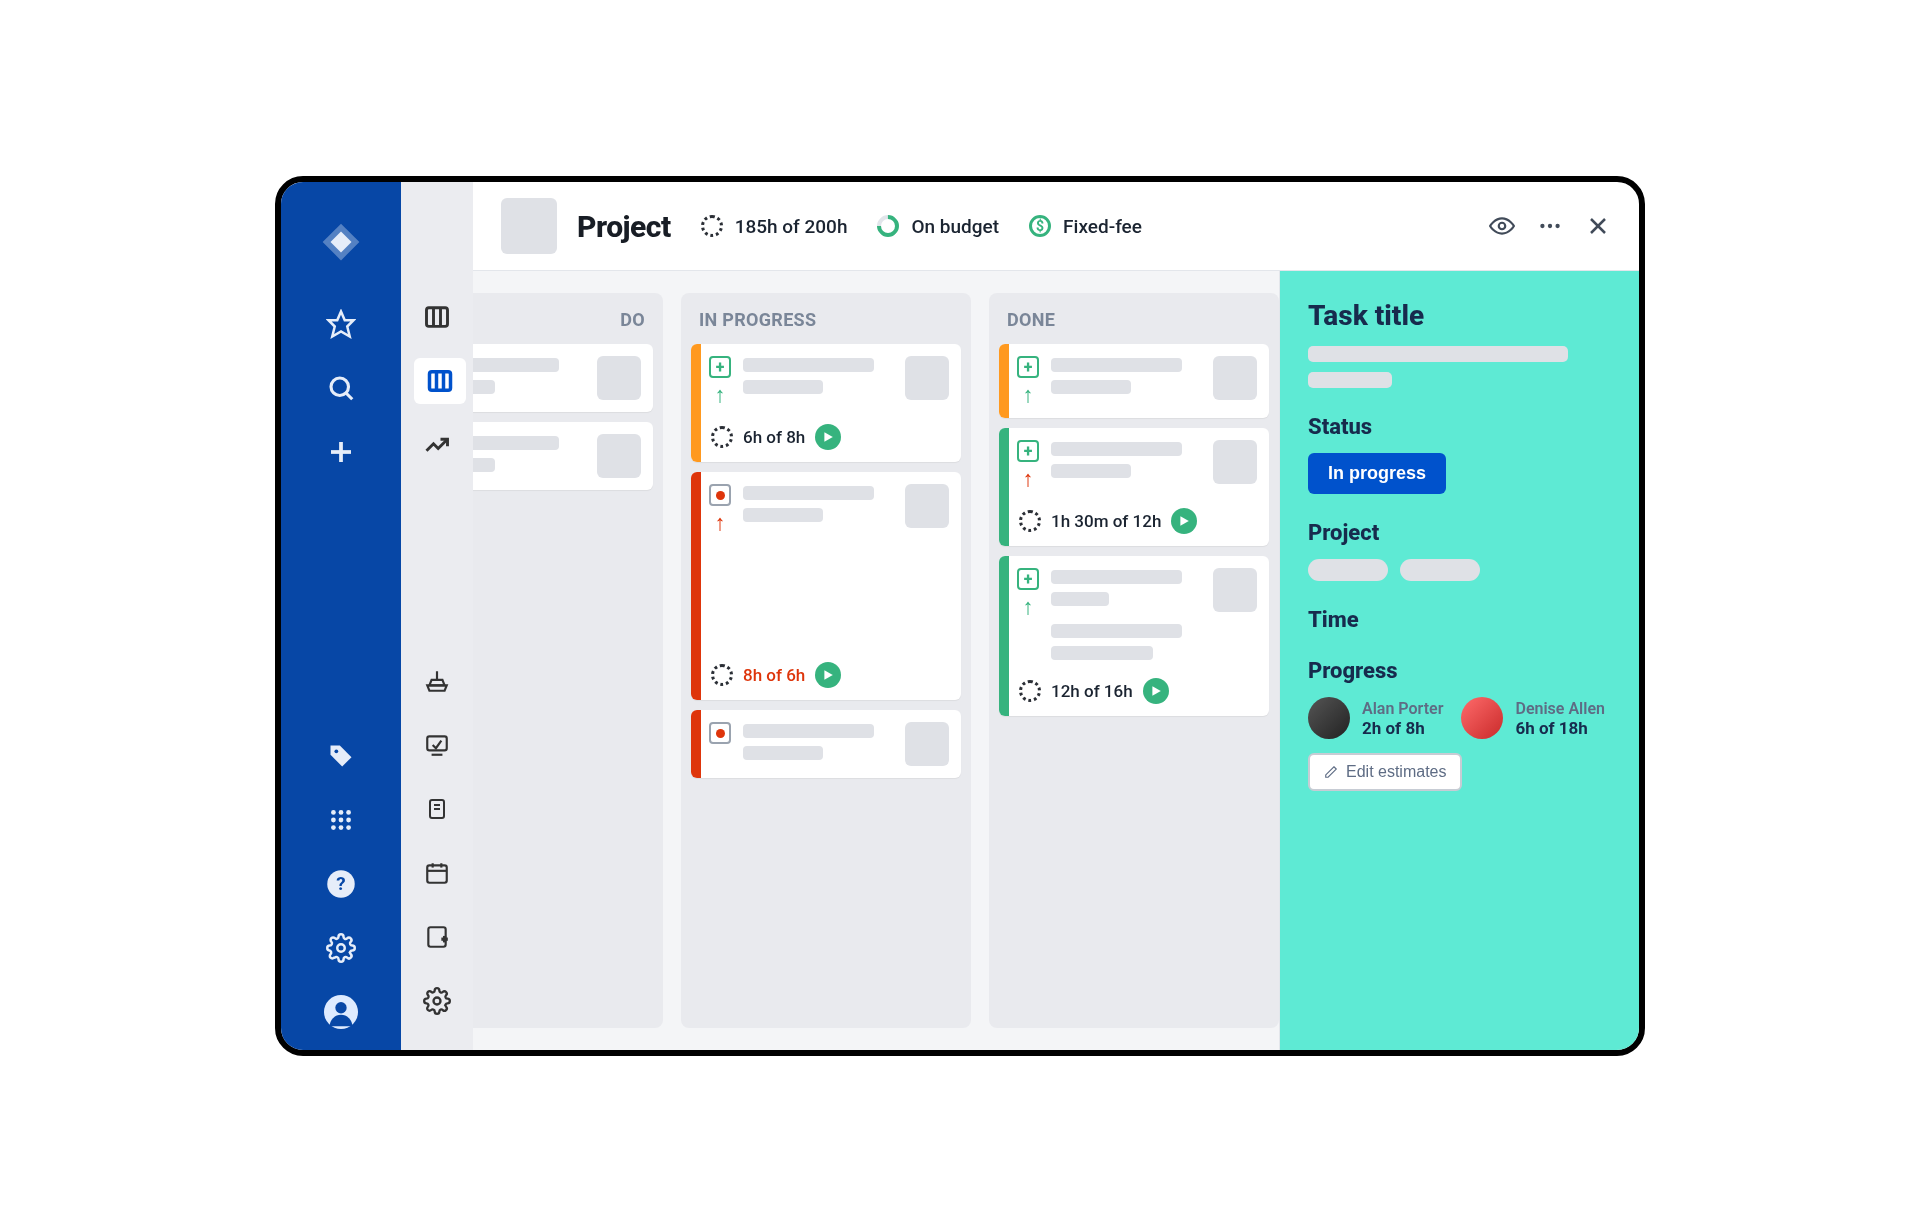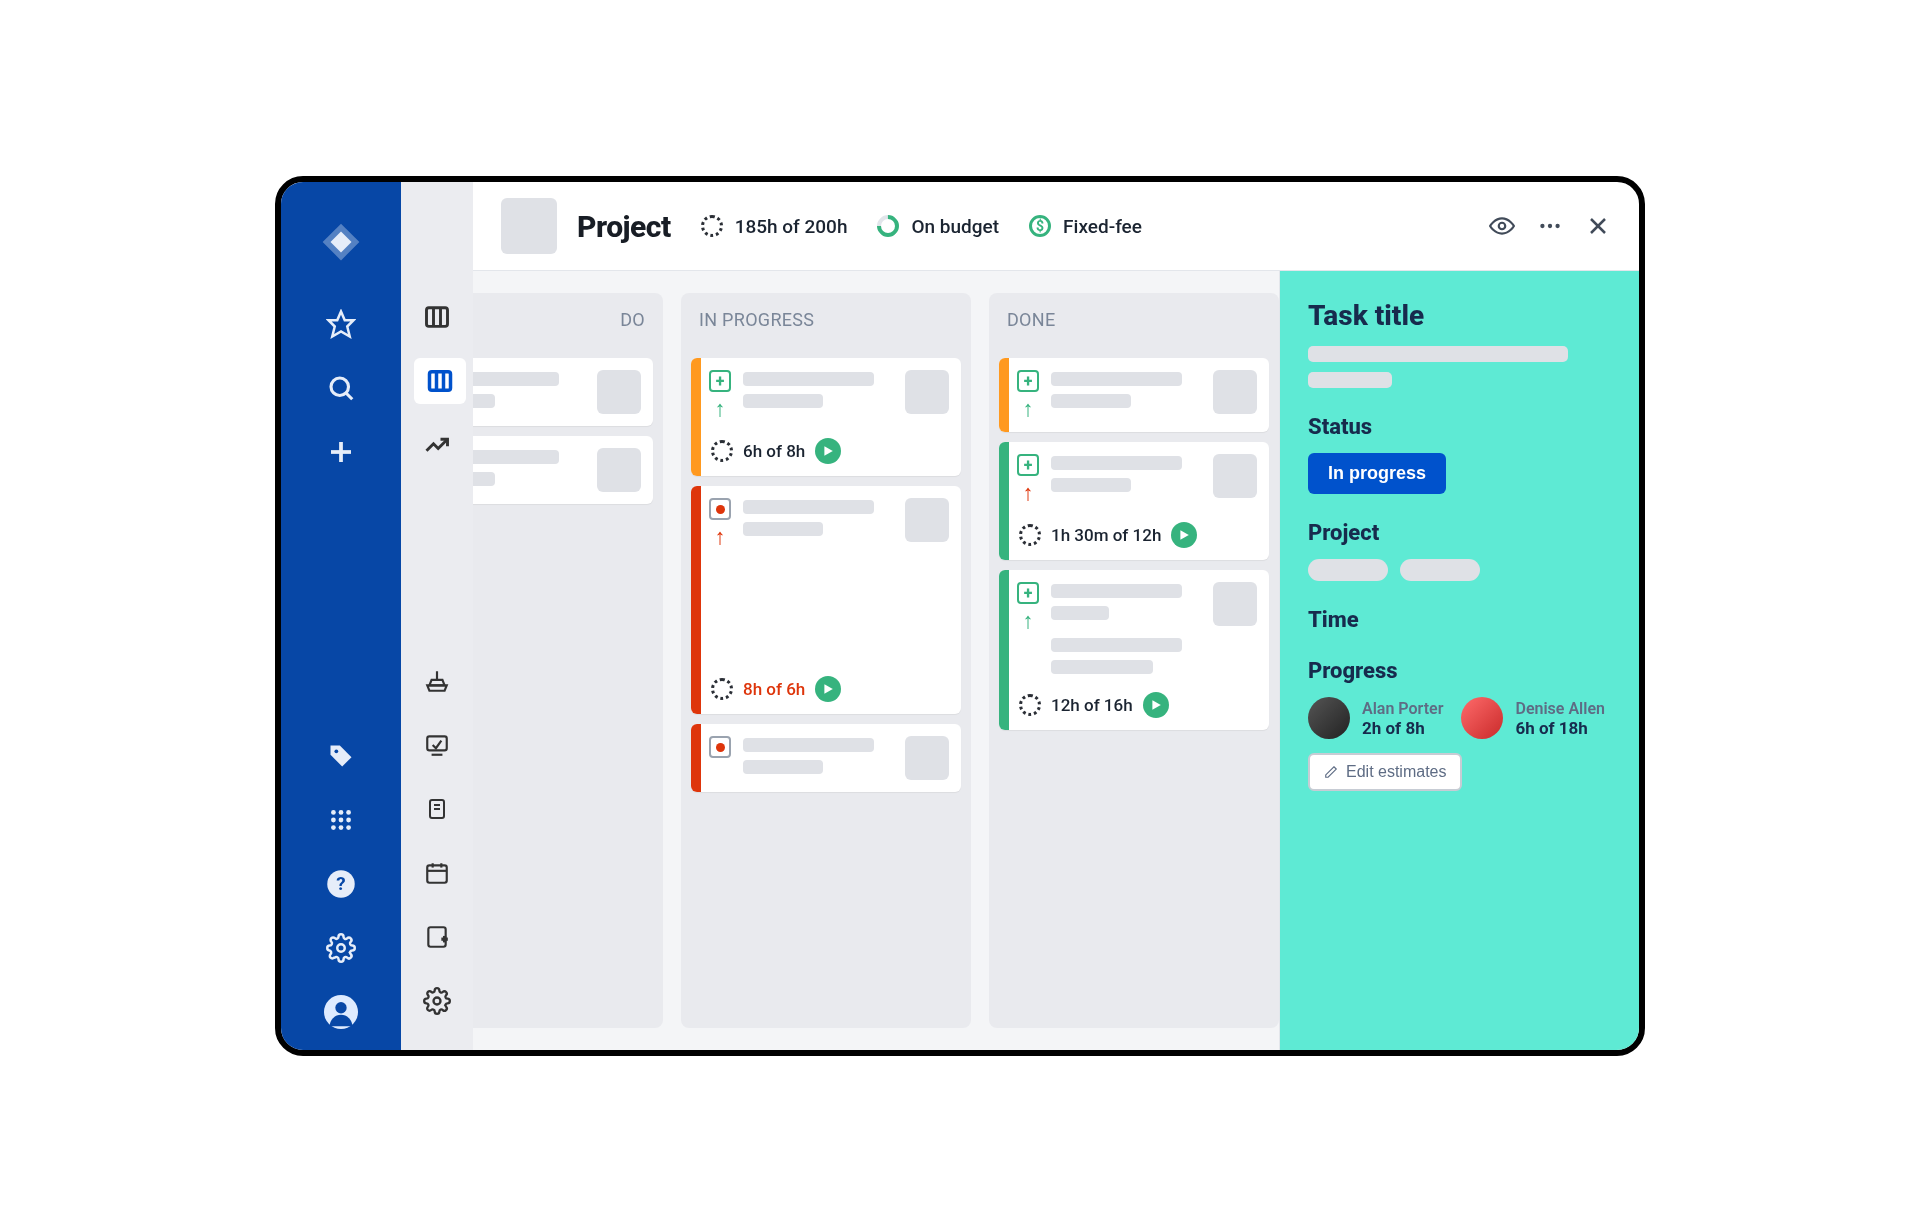--- a/index.html
+++ b/index.html
@@ -61,21 +61,21 @@
   .header-actions{ margin-left:auto; display:flex; gap:22px; color:#414b59;}
   .header-actions .act{ cursor:pointer; display:flex; align-items:center; justify-content:center; width:26px; height:26px;}
   
   .body { flex:1; display:flex; min-height:0; }
   .board { flex:1; background:#f4f5f7; padding:22px 20px; display:flex; gap:18px; overflow:hidden;}
   .col {
     width:290px; min-width:290px; background:#e9eaee;
     border-radius:8px; padding:10px; display:flex; flex-direction:column;
   }
   .col.cut-left { margin-left:-120px; }
-  .col-header { font-size:18px; font-weight:400; color:#7a8698; padding:6px 8px 28px; letter-spacing:.3px;}
+  .col-header { font-size:18px; font-weight:700; color:#7a8698; padding:6px 8px 14px; letter-spacing:.3px;}
   .cards { display:flex; flex-direction:column; gap:10px; }
   .card {
     background:#fff; border-radius:6px; position:relative;
     padding:12px 12px 12px 16px;
     display:flex; flex-direction:column;
     box-shadow:0 1px 1px rgba(0,0,0,.06);
   }
   .stripe { position:absolute; left:0; top:0; bottom:0; width:10px; border-radius:6px 0 0 6px;}
   .stripe.orange{ background:#ff991f;}
   .stripe.red{ background:#de350b;}

